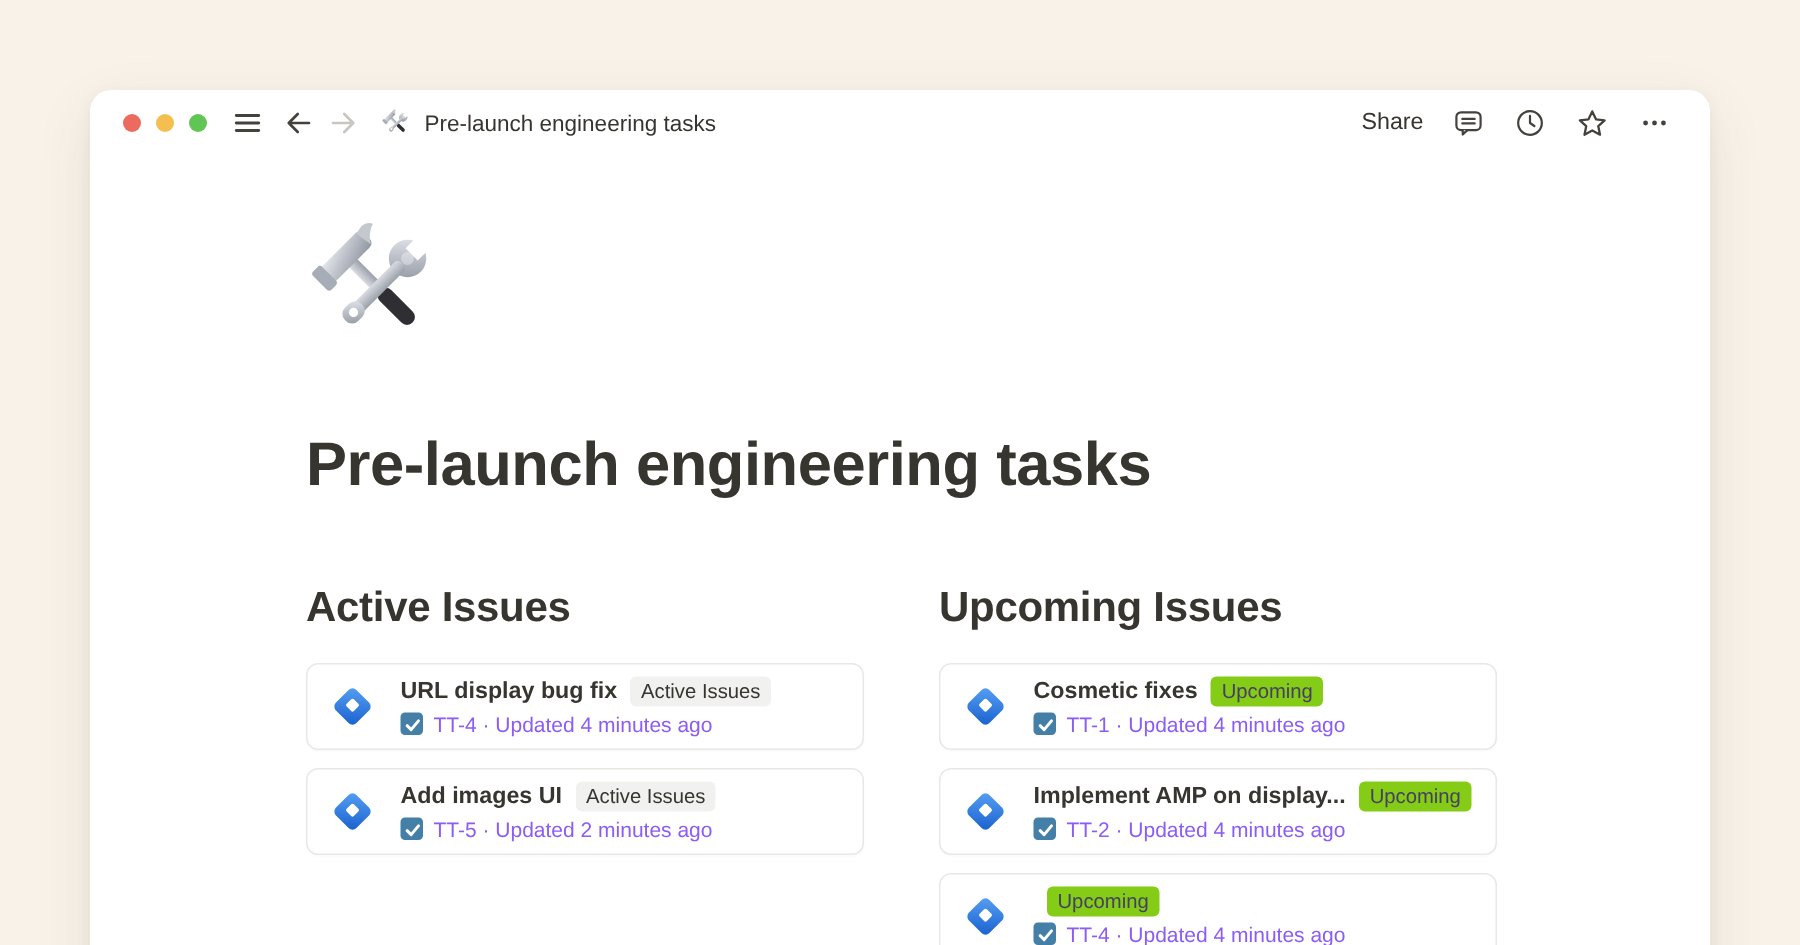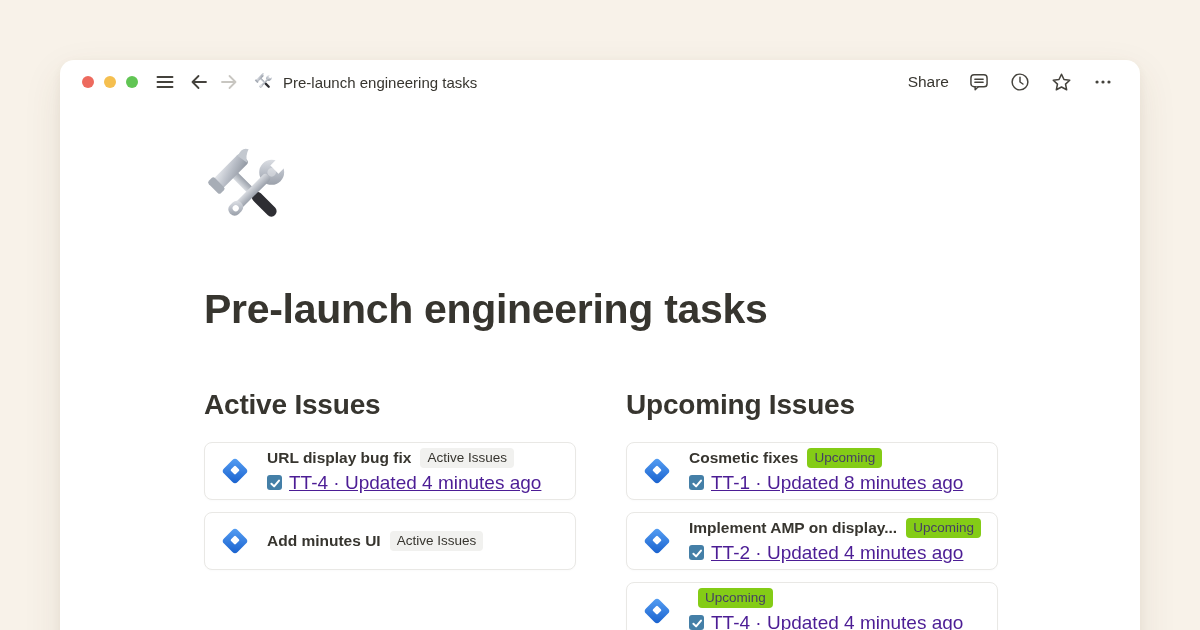--- a/index.html
+++ b/index.html
@@ -56,21 +56,21 @@
     margin-left:9px; font-size:13.5px; line-height:20px;
     padding:0 7px; border-radius:4px; white-space:nowrap;
   }
   .badge-gray { background:#f1f1ef; color:#37352f; }
   .badge-purple { background:#84cc16; color:#453f63; }
   .card-meta { display:flex; align-items:center; gap:7px; margin-top:4px; }
   .checkbox {
     width:15px; height:15px; border-radius:3px; background:#447fa7;
     display:flex; align-items:center; justify-content:center; flex:0 0 auto;
   }
-  .meta-text { font-size:19px; color:#4c1d95; white-space:nowrap;text-decoration:underline; }
+  .meta-text { font-size:14px; color:#8b5cf6; white-space:nowrap; }
 </style>
 </head>
 <body>
 
 <svg width="0" height="0" style="position:absolute" aria-hidden="true">
   <defs>
     <linearGradient id="jgrad" x1="0" y1="0" x2="0.9" y2="1">
       <stop offset="0" stop-color="#57a0f4"></stop>
         <stop offset="1" stop-color="#1b63cf"></stop>
     </linearGradient>
@@ -201,22 +201,30 @@
               </div>
             </div>
           </div>
 
           <div class="card">
             <svg class="jira" viewBox="0 0 24 24">
                 <use href="#jira-mark"></use>
               </svg>
             <div class="card-lines">
               <div class="card-top">
-                <span class="card-title">Add minutes UI</span>
+                <span class="card-title">Add images UI</span>
                 <span class="badge badge-gray">Active Issues</span>
+              </div>
+              <div class="card-meta">
+                <span class="checkbox">
+                    <svg width="14" height="14" viewBox="0 0 14 14">
+                      <use href="#check-mark"></use>
+                    </svg>
+                  </span>
+                <span class="meta-text">TT-5 · Updated 2 minutes ago</span>
               </div>
             </div>
           </div>
         </div>
       </div>
 
       <div class="col">
         <div class="col-heading">Upcoming Issues</div>
         <div class="cards">
           <div class="card">
@@ -227,21 +235,21 @@
               <div class="card-top">
                 <span class="card-title">Cosmetic fixes</span>
                 <span class="badge badge-purple">Upcoming</span>
               </div>
               <div class="card-meta">
                 <span class="checkbox">
                     <svg width="14" height="14" viewBox="0 0 14 14">
                       <use href="#check-mark"></use>
                     </svg>
                   </span>
-                <span class="meta-text">TT-1 · Updated 8 minutes ago</span>
+                <span class="meta-text">TT-1 · Updated 4 minutes ago</span>
               </div>
             </div>
           </div>
 
           <div class="card">
             <svg class="jira" viewBox="0 0 24 24">
                 <use href="#jira-mark"></use>
               </svg>
             <div class="card-lines">
               <div class="card-top">

